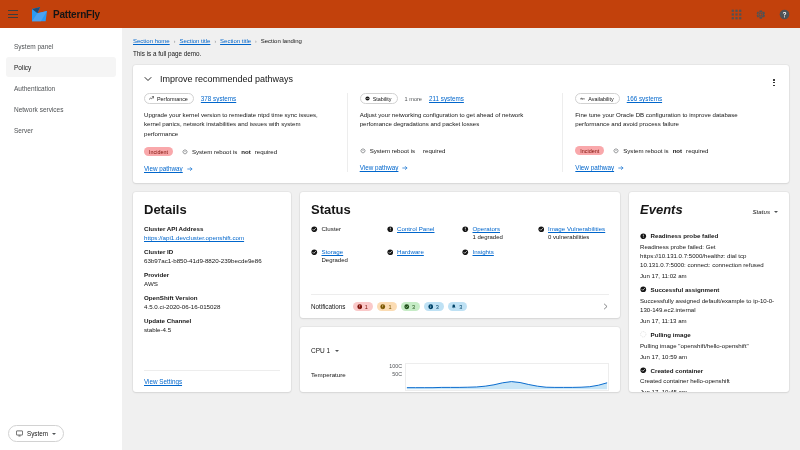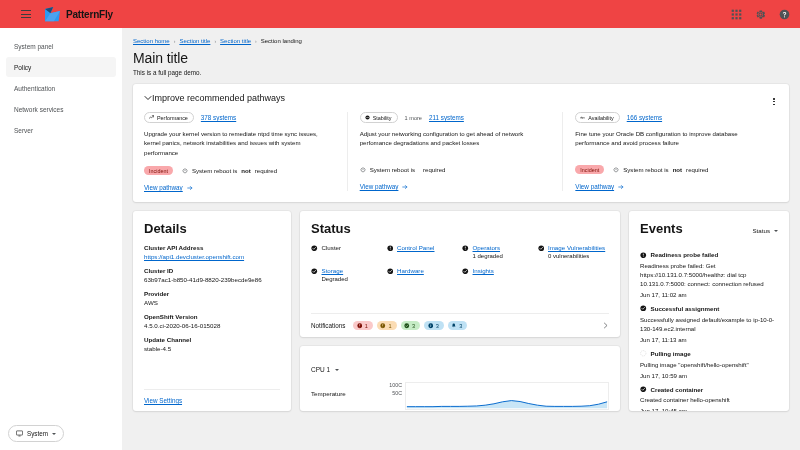--- a/index.html
+++ b/index.html
@@ -7,24 +7,24 @@
   body {
     font-family: "Liberation Sans", sans-serif;
     font-size: 6.5px;
     color: #151515;
     background: #f0f0f0;
   }
 
   
   .masthead {
     height: 28px;
-    background: #ef4444;
+    background: #c2410c;
     display: flex;
     align-items: center;
-    padding: 0 10px 0 21px;
+    padding: 0 10px 0 8px;
     position: relative;
     z-index: 5;
   }
   .hamburger {
     width: 14px; height: 14px;
     display: flex; flex-direction: column; justify-content: center;
     gap: 2.2px; cursor: pointer; margin-right: 9px;
   }
   .hamburger span { display:block; height: 1px; background: #3d3d3d; width: 10px; }
   .logo-wrap { display: flex; align-items: center; gap: 5px; }
@@ -92,21 +92,21 @@
   .page-sub { font-size: 6.3px; color: #151515; margin-top: 3px; margin-bottom: 8px; }
 
   .card {
     background: #ffffff;
     border-radius: 3px;
     box-shadow: 0 0 0 1px rgba(0,0,0,0.035), 0 1px 2px rgba(0,0,0,0.08);
   }
 
   
   .pathways { padding: 9px 11px 11px 11px; margin-bottom: 9px; position: relative; }
-  .pw-head { display: flex; align-items: center; margin-bottom: 9px; }
+  .pw-head { display: flex; align-items: center; gap: 8px; margin-bottom: 9px; }
   .pw-toggle { width: 8px; height: 8px; color: #151515; cursor: pointer; display:block; }
   .pw-title { font-size: 9px; color: #151515; }
   .kebab { position: absolute; top: 11px; right: 11px; display:flex; flex-direction:column; gap:1.3px; cursor:pointer; padding:3px; }
   .kebab i { width: 1.6px; height: 1.6px; background: #151515; border-radius: 50%; display:block; }
 
   .pw-grid { display: flex; }
   .pw-col { flex: 1; padding-right: 12px; }
   .pw-col + .pw-col { border-left: 1px solid #ededed; padding-left: 12px; }
   .pw-tags { display: flex; align-items: center; gap: 7px; margin-bottom: 6px; }
   .chip {
@@ -172,21 +172,21 @@
   .util-right { margin-left: auto; display:flex; align-items:center; gap:4px; font-size:6.2px; color:#151515; cursor:pointer; }
   .cpu-select { display:flex; align-items:center; gap:5px; font-size:6.5px; color:#151515; margin-top:10px; cursor:pointer; }
   .util-row { display: flex; align-items: flex-start; margin-top: 9px; }
   .util-row-label { font-size: 6.2px; color:#151515; flex: 0 0 74px; padding-top: 8px;}
   .util-axis { font-size: 5.3px; color:#4f5255; text-align:right; flex: 0 0 20px; padding-right:3px; line-height:1.45; }
   .util-chart { flex: 1; border: 1px solid #ededed; height: 28px; position: relative; overflow:hidden; }
   .util-chart svg { display:block; width:100%; height:100%; }
 
   
   .events-card { padding: 10px 11px 0 11px; height: 200px; overflow: hidden; }
-  .ev-head { display:flex; align-items: baseline; margin-bottom: 7px; }
+  .ev-head { display:flex; align-items: baseline; margin-bottom: 7px; font-style: italic; }
   .ev-status { margin-left:auto; display:flex; align-items:center; gap:4px; font-size:6.2px; color:#151515; cursor:pointer; }
   .ev-item { margin-bottom: 7px; }
   .ev-title { display:flex; align-items:center; gap:4px; font-size:6.2px; font-weight:bold; color:#151515; }
   .ev-ico { width: 6.5px; height:6.5px; display:block; flex:0 0 6.5px; }
   .ev-desc { font-size:6.1px; color:#151515; line-height:1.5; margin-top:2.5px; }
   .ev-time { font-size:6.1px; color:#151515; margin-top:3px; }
 </style>
 </head>
 <body>
 
@@ -267,21 +267,20 @@
     <div class="breadcrumb">
       <span class="bc-link">Section home</span>
       <span class="bc-sep">›</span>
       <span class="bc-link">Section title</span>
       <span class="bc-sep">›</span>
       <span class="bc-link">Section title</span>
       <span class="bc-sep">›</span>
       <span class="bc-current">Section landing</span>
     </div>
 
-    <h1 class="page-title">Main title</h1>
     <div class="page-sub">This is a full page demo.</div>
 
     <section class="card pathways">
       <div class="pw-head">
         <svg class="pw-toggle" viewBox="0 0 16 16">
           <path d="M2 5l6 6 6-6" fill="none" stroke="currentColor" stroke-width="1.8" stroke-linecap="round" stroke-linejoin="round"></path>
         </svg>
         <span class="pw-title">Improve recommended pathways</span>
       </div>
       <div class="kebab">

